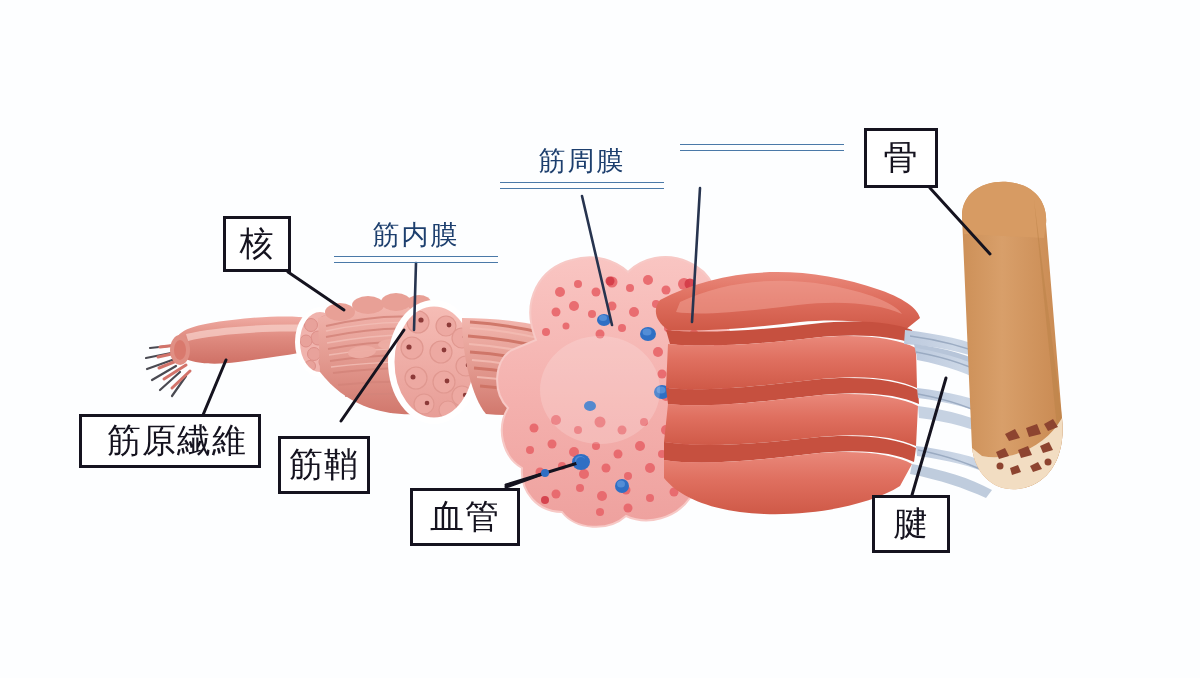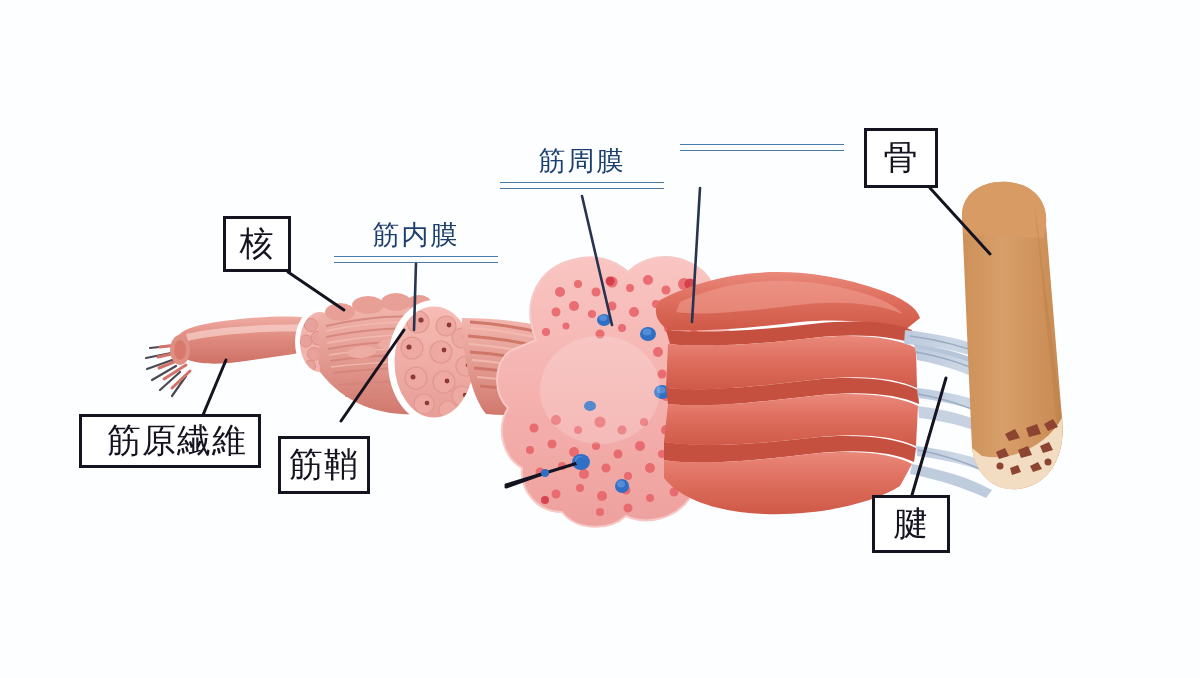--- a/index.html
+++ b/index.html
@@ -497,18 +497,21 @@
   </div>
 
   <div class="boxlabel" style="left:79px;top:414px;width:182px;height:54px;padding-left:24px;">
     <span>筋原繊維</span>
   </div>
 
   <div class="boxlabel" style="left:278px;top:436px;width:92px;height:58px;">
     <span>筋鞘</span>
   </div>
 
+  <div class="boxlabel" style="left:410px;top:488px;width:110px;height:58px;">
+    <span>血管</span>
+  </div>
 
   <div class="boxlabel" style="left:872px;top:495px;width:78px;height:58px;">
     <span>腱</span>
   </div>
 
 </div>
 
 </body></html>

